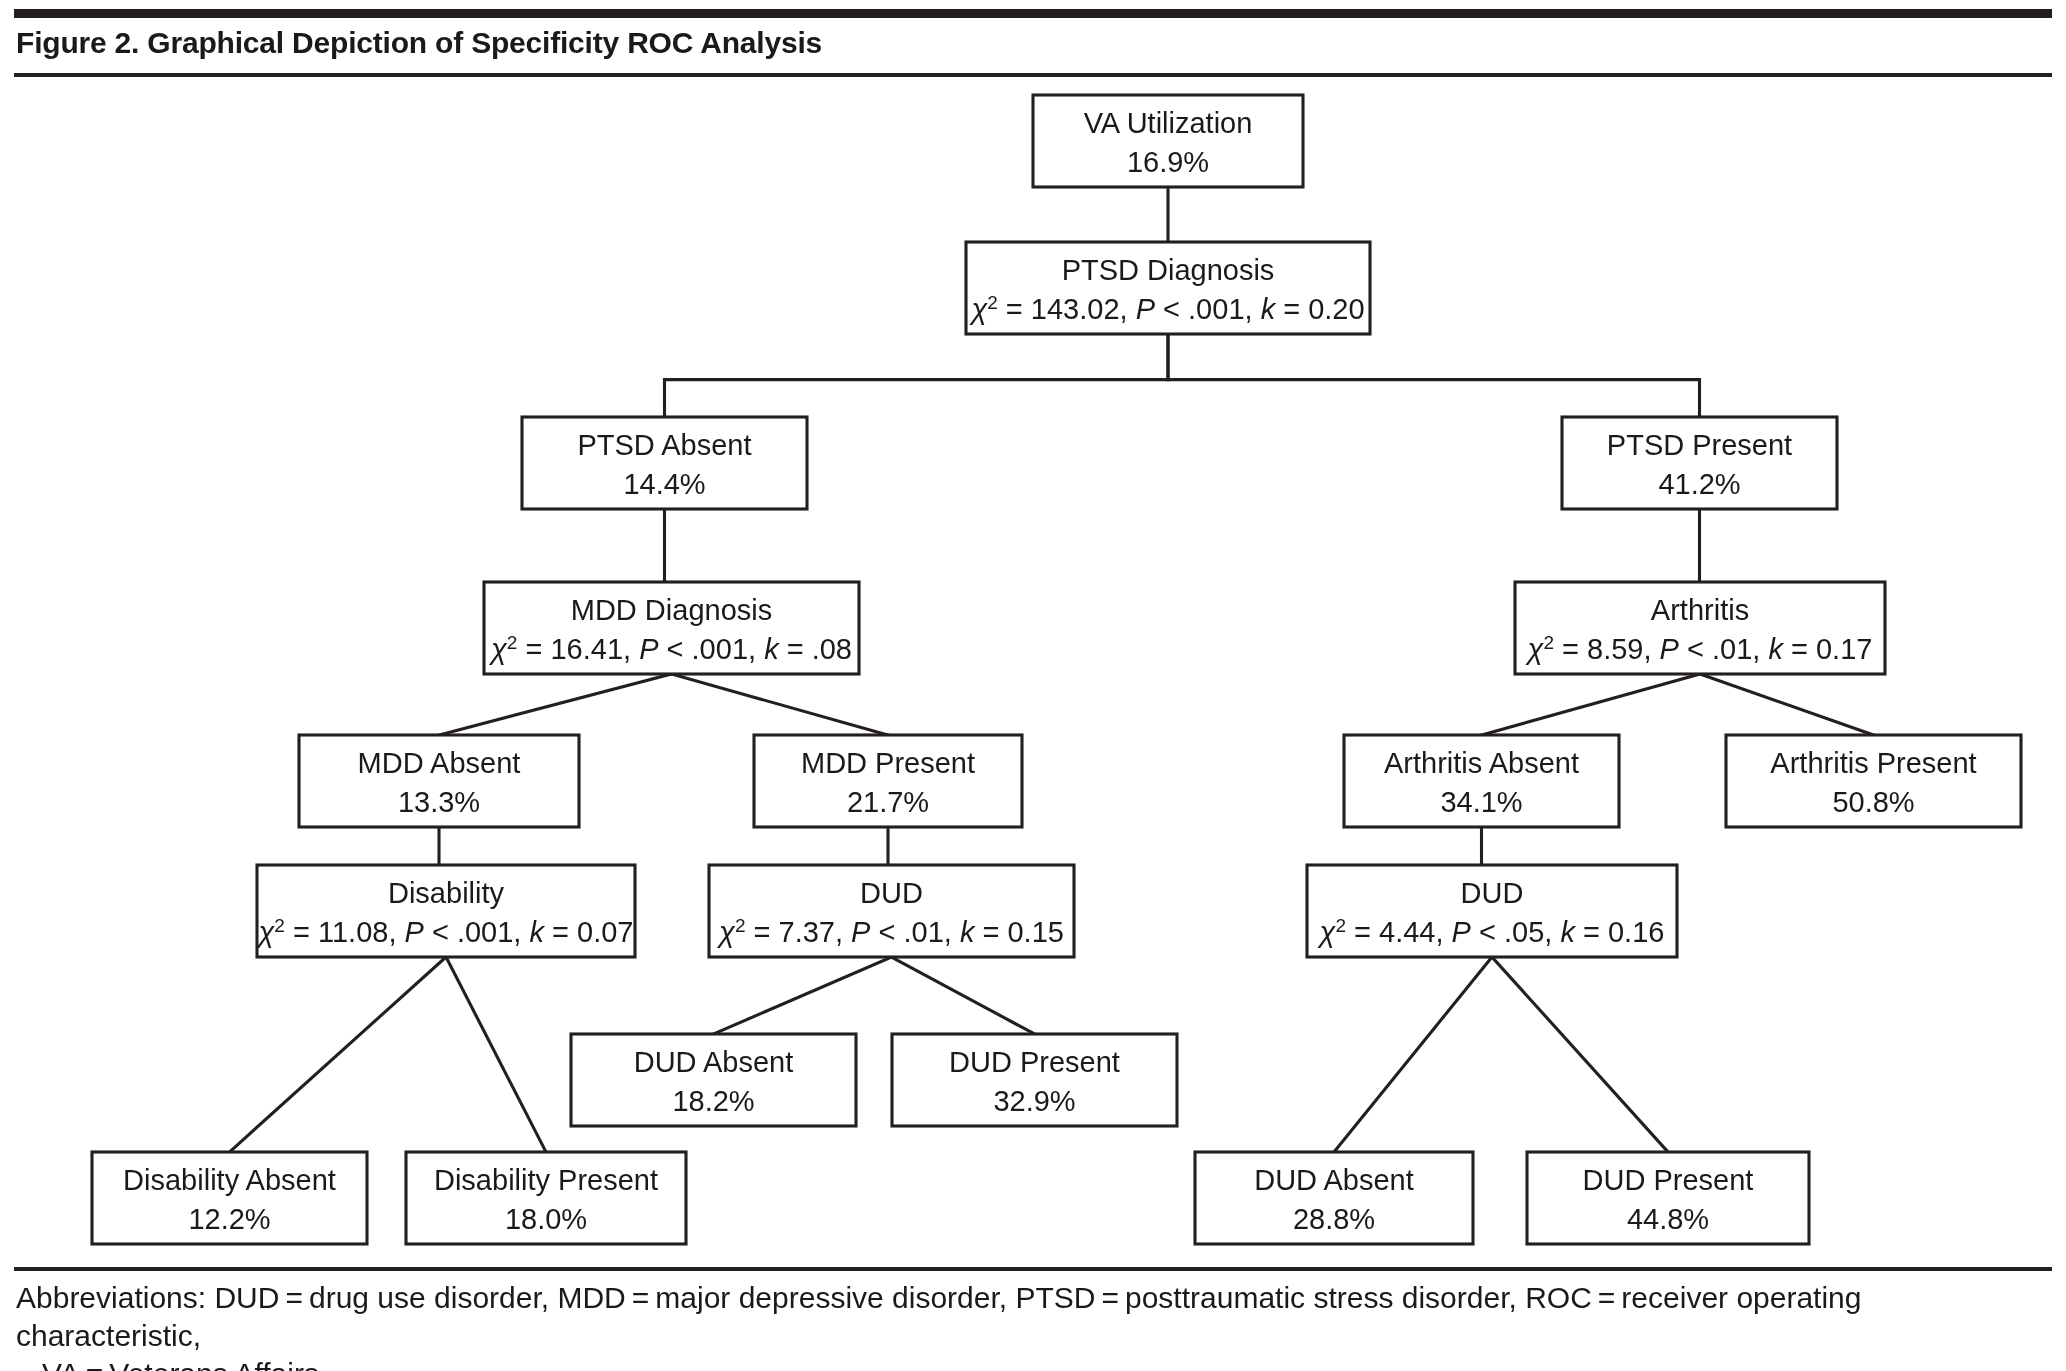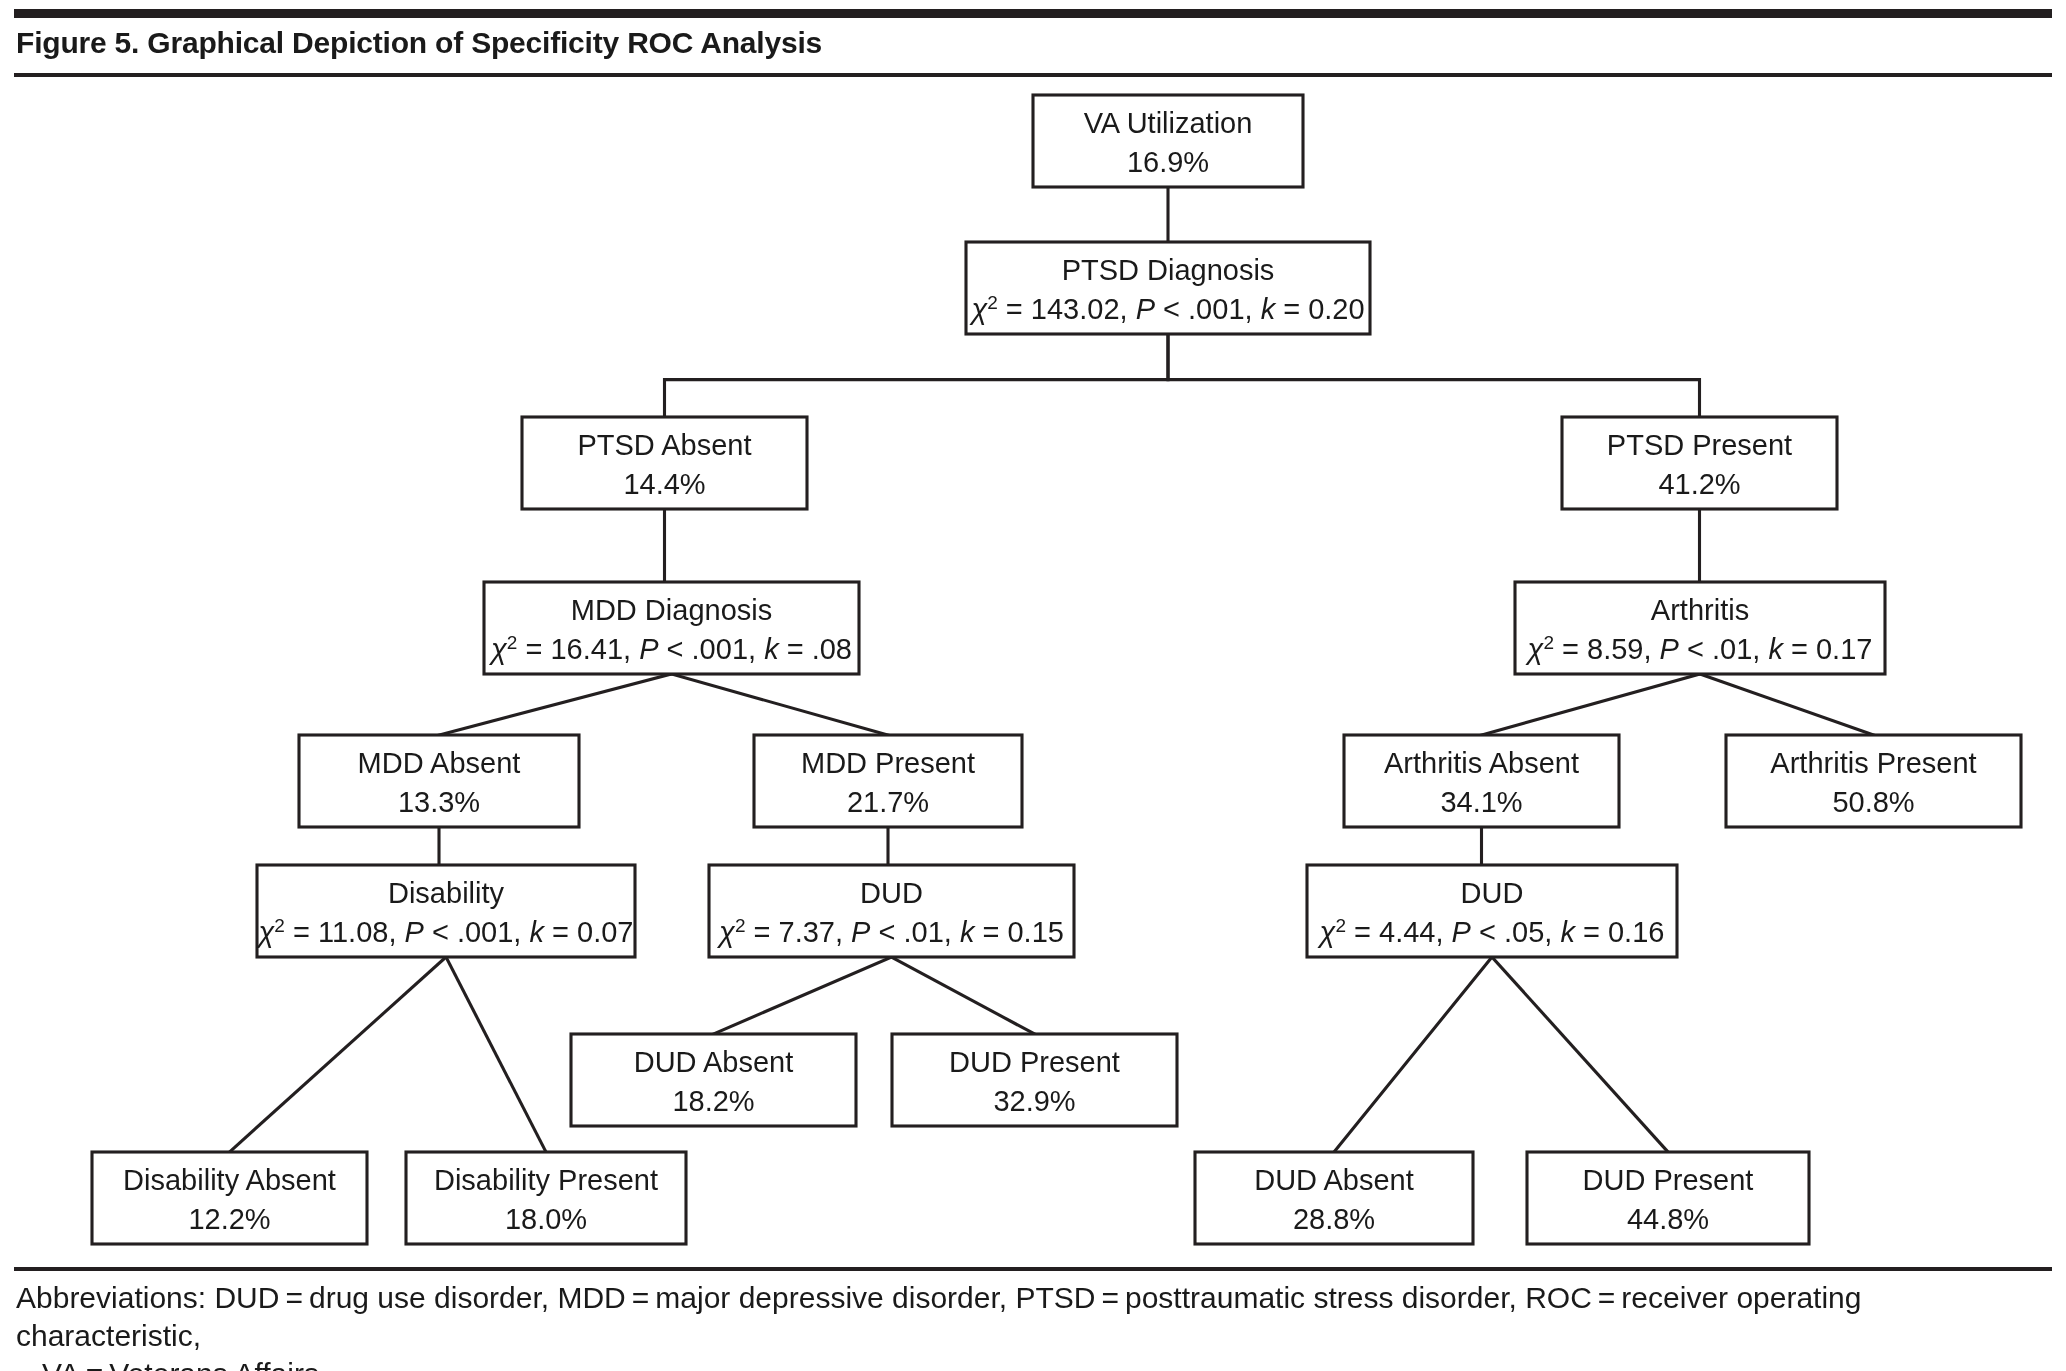--- a/index.html
+++ b/index.html
@@ -37,21 +37,21 @@
   }
   .footnote .cont{display:block;padding-left:26px;}
 </style>
 </head>
 <body>
 
 <div class="figure">
 
   <div class="rule-top"></div>
 
-  <div class="fig-title">Figure 5. Graphical Depiction of Specificity ROC Analysis</div>
+  <div class="fig-title">Figure 2. Graphical Depiction of Specificity ROC Analysis</div>
 
   <div class="rule-title"></div>
 
   <div class="tree-wrap">
     <svg class="tree" viewBox="0 0 2038 1190" preserveAspectRatio="xMidYMin meet">
       <g id="edge-layer">
           <path d="M 1154 110 L 1154 165" class="link"></path>
           <path d="M 1154 257 L 1154 302.65 L 650.5 302.65 L 650.5 340" class="link"></path>
           <path d="M 1154 257 L 1154 302.65 L 1685.5 302.65 L 1685.5 340" class="link"></path>
           <path d="M 650.5 432 L 650.5 505" class="link"></path>

